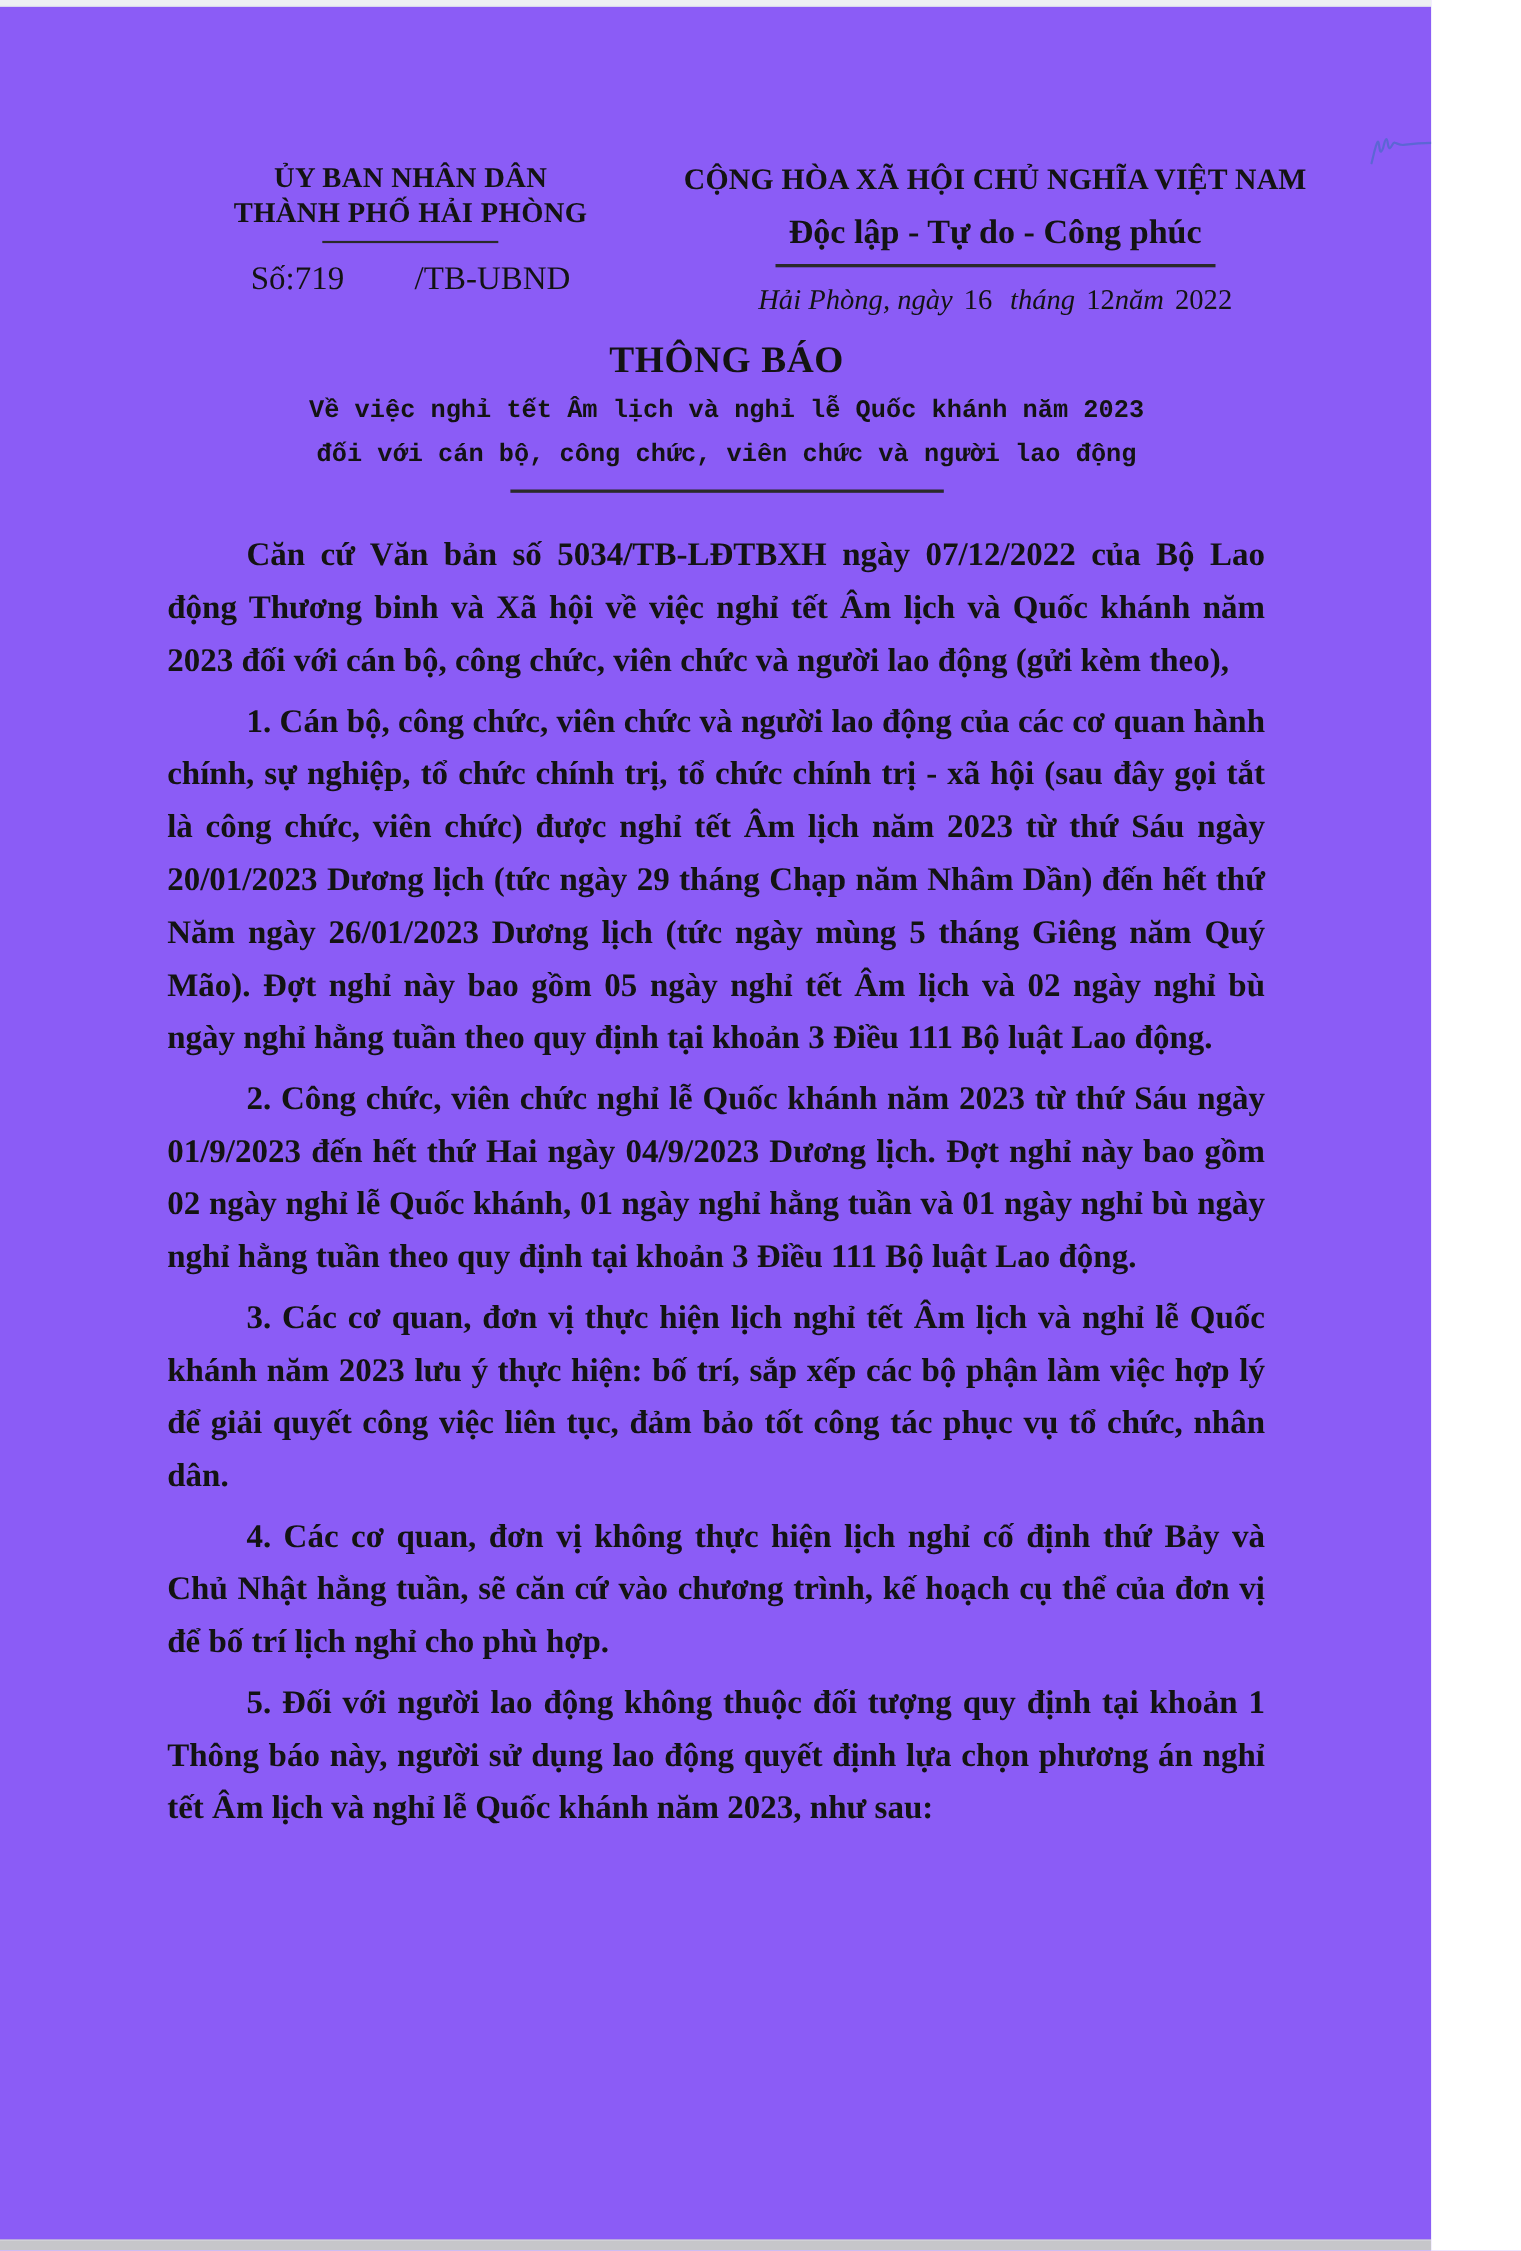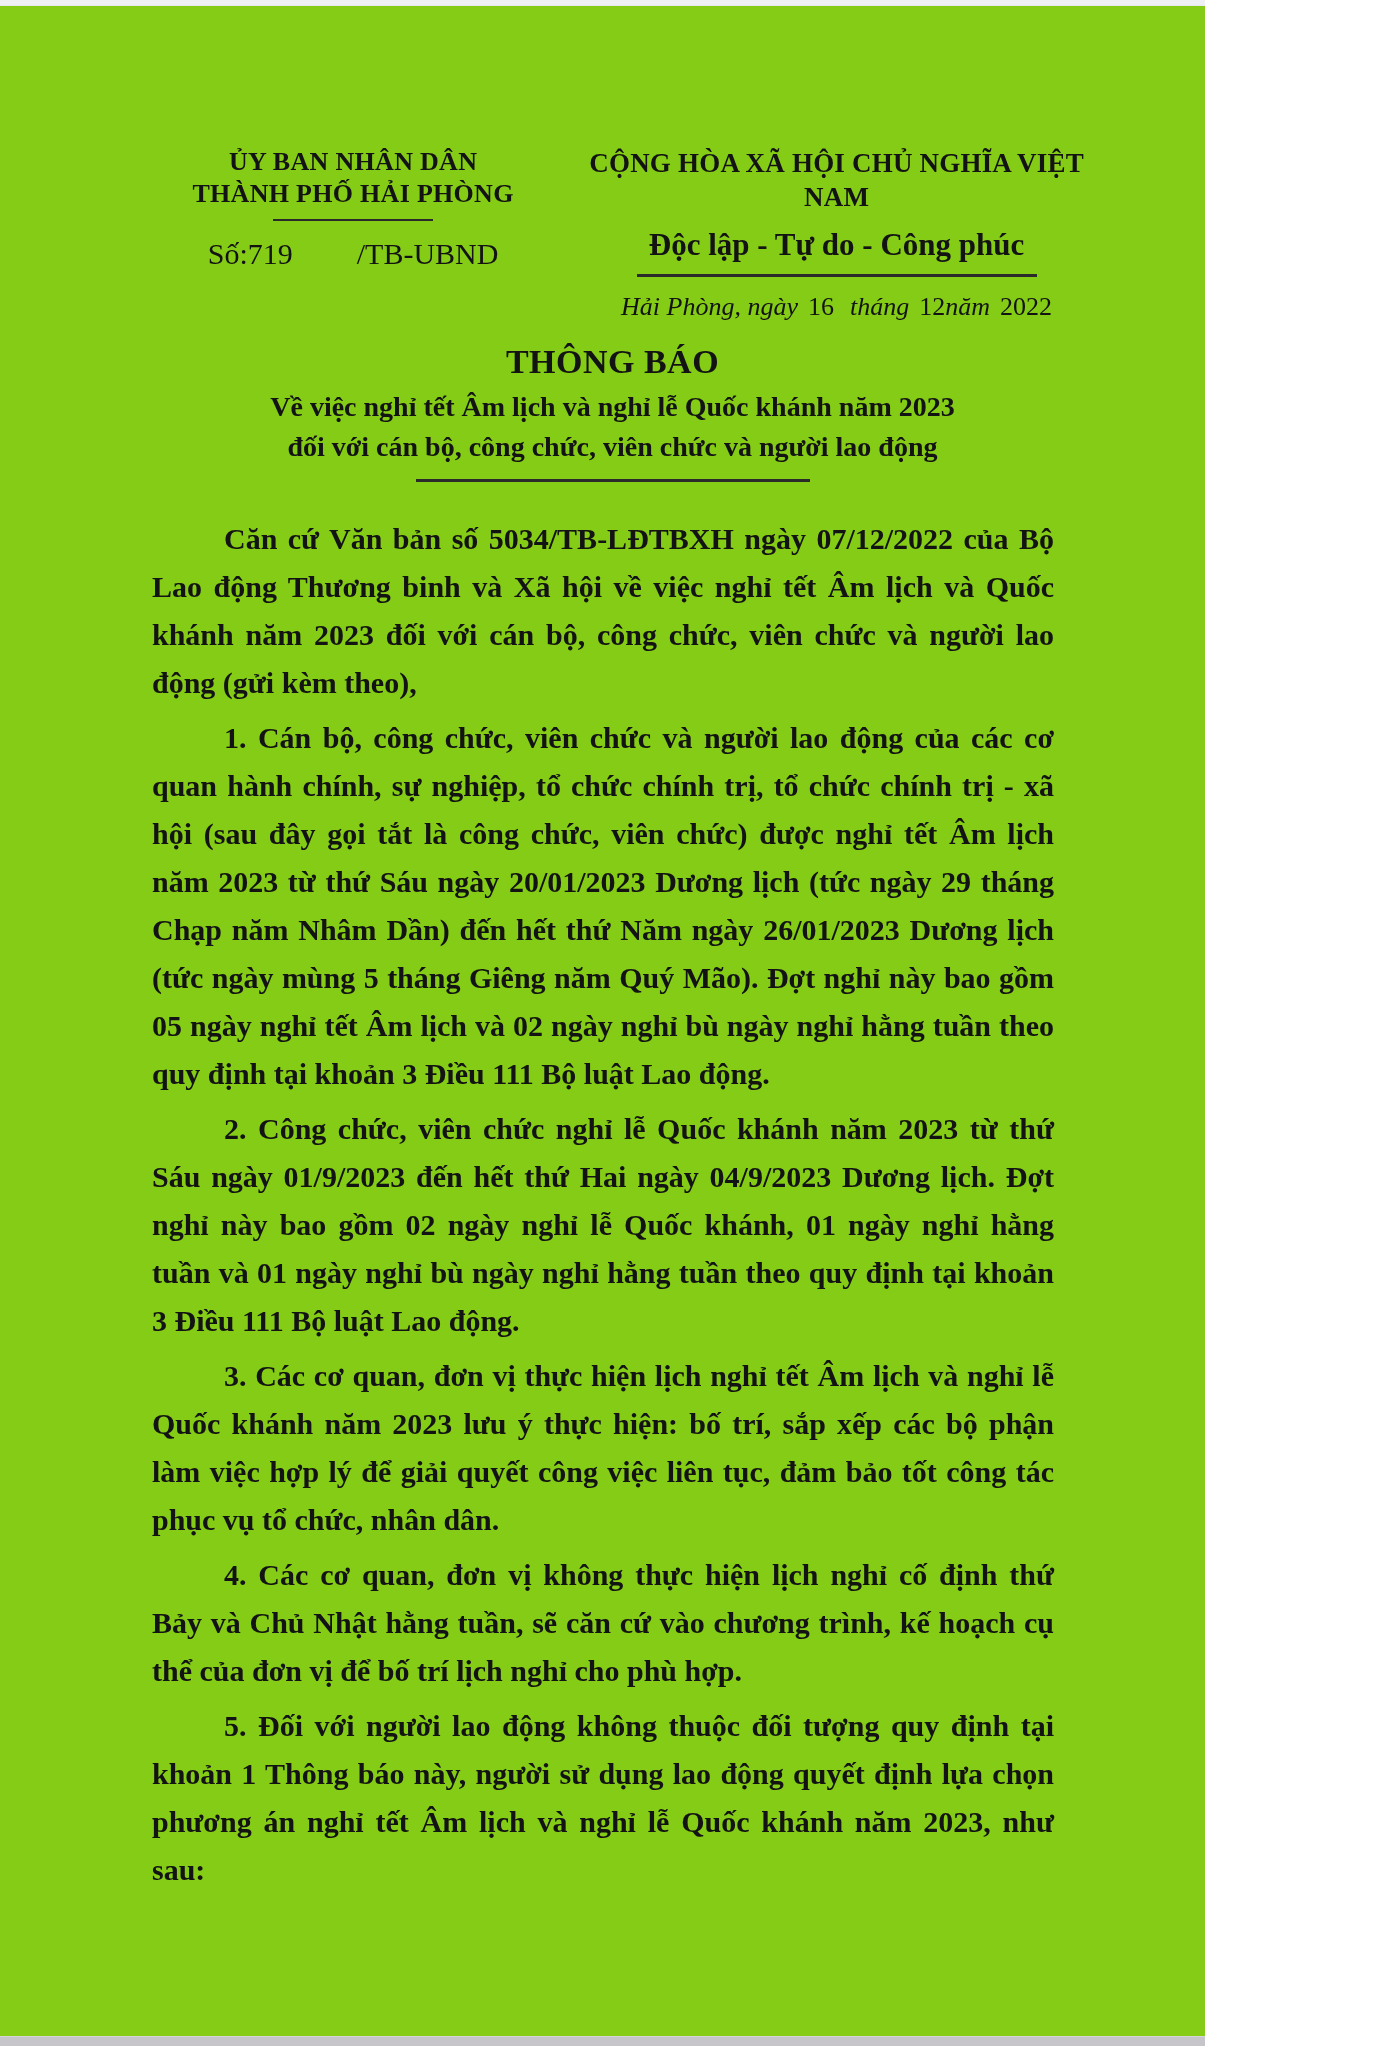--- a/index.html
+++ b/index.html
@@ -1,20 +1,20 @@
 <!DOCTYPE html>
 <html><head>
 <meta charset="utf-8">
 <style>
   html, body { margin: 0; padding: 0; background: #ffffff; }
   .sheet {
     position: relative;
-    width: 1205px;
+    width: 1301px;
     height: 2046px;
-    background: #84cc16;
+    background: #8b5cf6;
     overflow: hidden;
     font-family: "Liberation Serif", "DejaVu Serif", serif;
     color: #131313;
   }
   .scan-strip-top {
     position: absolute; top: 0; left: 0; right: 0;
     height: 5px; background: #eef0f3; border-bottom: 1px solid #e6e9ed;
   }
   .scan-strip-bottom {
     position: absolute; bottom: 0; left: 0; right: 0;
@@ -42,21 +42,21 @@
   .date-line { margin-top: 11px; font-size: 26px; line-height: 38px; font-style: italic; white-space: nowrap; }
   .date-line .plain { font-style: normal; }
   .d-day   { margin: 0 16px 0 10px; }
   .d-month { margin-left: 10px; }
   .d-year  { margin-left: 10px; }
 
   
   .title-block { text-align: center; margin-top: 16px; padding-left: 20px; }
   .doc-title { font-size: 34px; font-weight: bold; line-height: 40px; letter-spacing: .5px; }
   .doc-subject { margin-top: 5px; }
-  .subject-line { font-size: 28px; font-weight: bold; line-height: 40px; }
+  .subject-line { font-size: 23px; font-weight: bold; line-height: 40px; font-family: Liberation Mono, monospace; }
   .rule-title { width: 394px; border-top: 3px solid #2a2a2a; margin: 12px auto 0; }
 
   
   .body-text {
     margin: 33px 151px 0 152px;
     font-size: 30px;
     line-height: 48px;
     text-align: justify;
     font-weight: bold;
   }

